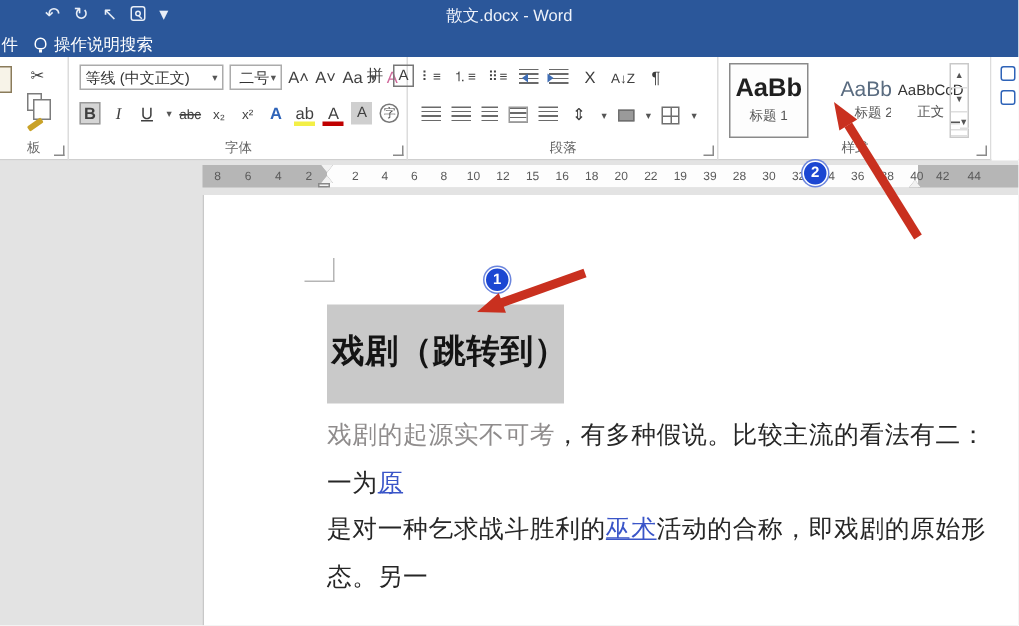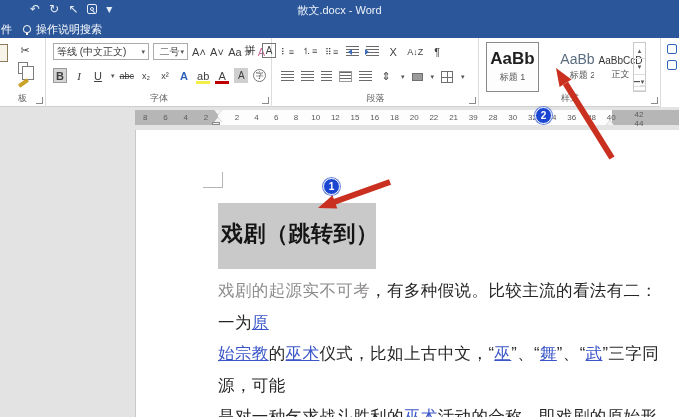--- a/index.html
+++ b/index.html
@@ -318,49 +318,48 @@
           <span>4</span>
           <span>6</span>
           <span>8</span>
           <span>10</span>
           <span>12</span>
           <span>15</span>
           <span>16</span>
           <span>18</span>
           <span>20</span>
           <span>22</span>
-          <span>21</span>
+          <span>19</span>
           <span>39</span>
           <span>28</span>
           <span>30</span>
           <span>32</span>
           <span>34</span>
           <span>36</span>
           <span>38</span>
           <span>40</span>
         </div>
-      <div class="rnum" id="ruler-right" style="left:483px;width:42px;flex-direction:column;">
+      <div class="rnum" id="ruler-right" style="left:483px;width:42px;">
           <span>42</span>
           <span>44</span>
         </div>
       <div class="tri-down" style="left:79px;top:0;"></div>
       <div class="tri-up" style="left:79px;bottom:3px;"></div>
       <div class="ind-box" style="left:77px;bottom:0;"></div>
       <div class="tri-up" style="left:471px;bottom:0;"></div>
     </div>
   </div>
 
   <div class="docarea">
     <div class="page"></div>
     <div class="cropmark"></div>
     <div class="sel-highlight"></div>
     <div class="doc-heading">戏剧（跳转到）</div>
     <div class="doc-body" id="body-host">
         <div><span class="lead">戏剧的起源实不可考</span><span>，有多种假说。比较主流的看法有二：一为</span><span class="lnk">原</span></div>
-        <div><span class="lnk">始宗教</span><span>的</span><span class="lnk">巫术</span><span>仪式，比如上古中文，“</span><span class="lnk">巫</span><span>”、“</span><span class="lnk">舞</span><span>”、“</span><span class="lnk">武</span><span>”三字同源，可能</span></div>
         <div><span>是对一种乞求战斗胜利的</span><span class="lnk">巫术</span><span>活动的合称，即戏剧的原始形态。另一</span></div>
       </div>
   </div>
 
   <div class="overlay">
     <div class="badge" style="left:323px;top:178px;">1</div>
     <div class="badge" style="left:535px;top:107px;">2</div>
     <svg class="arrow-svg" style="left:310px;top:175px;" width="100" height="45" viewBox="0 0 100 45">
       <polygon points="8,33 27.3,33.5 22.5,20.3" fill="#c9301f"></polygon>
       <line x1="24" y1="27" x2="80" y2="7" stroke="#c9301f" stroke-width="6"></line>

